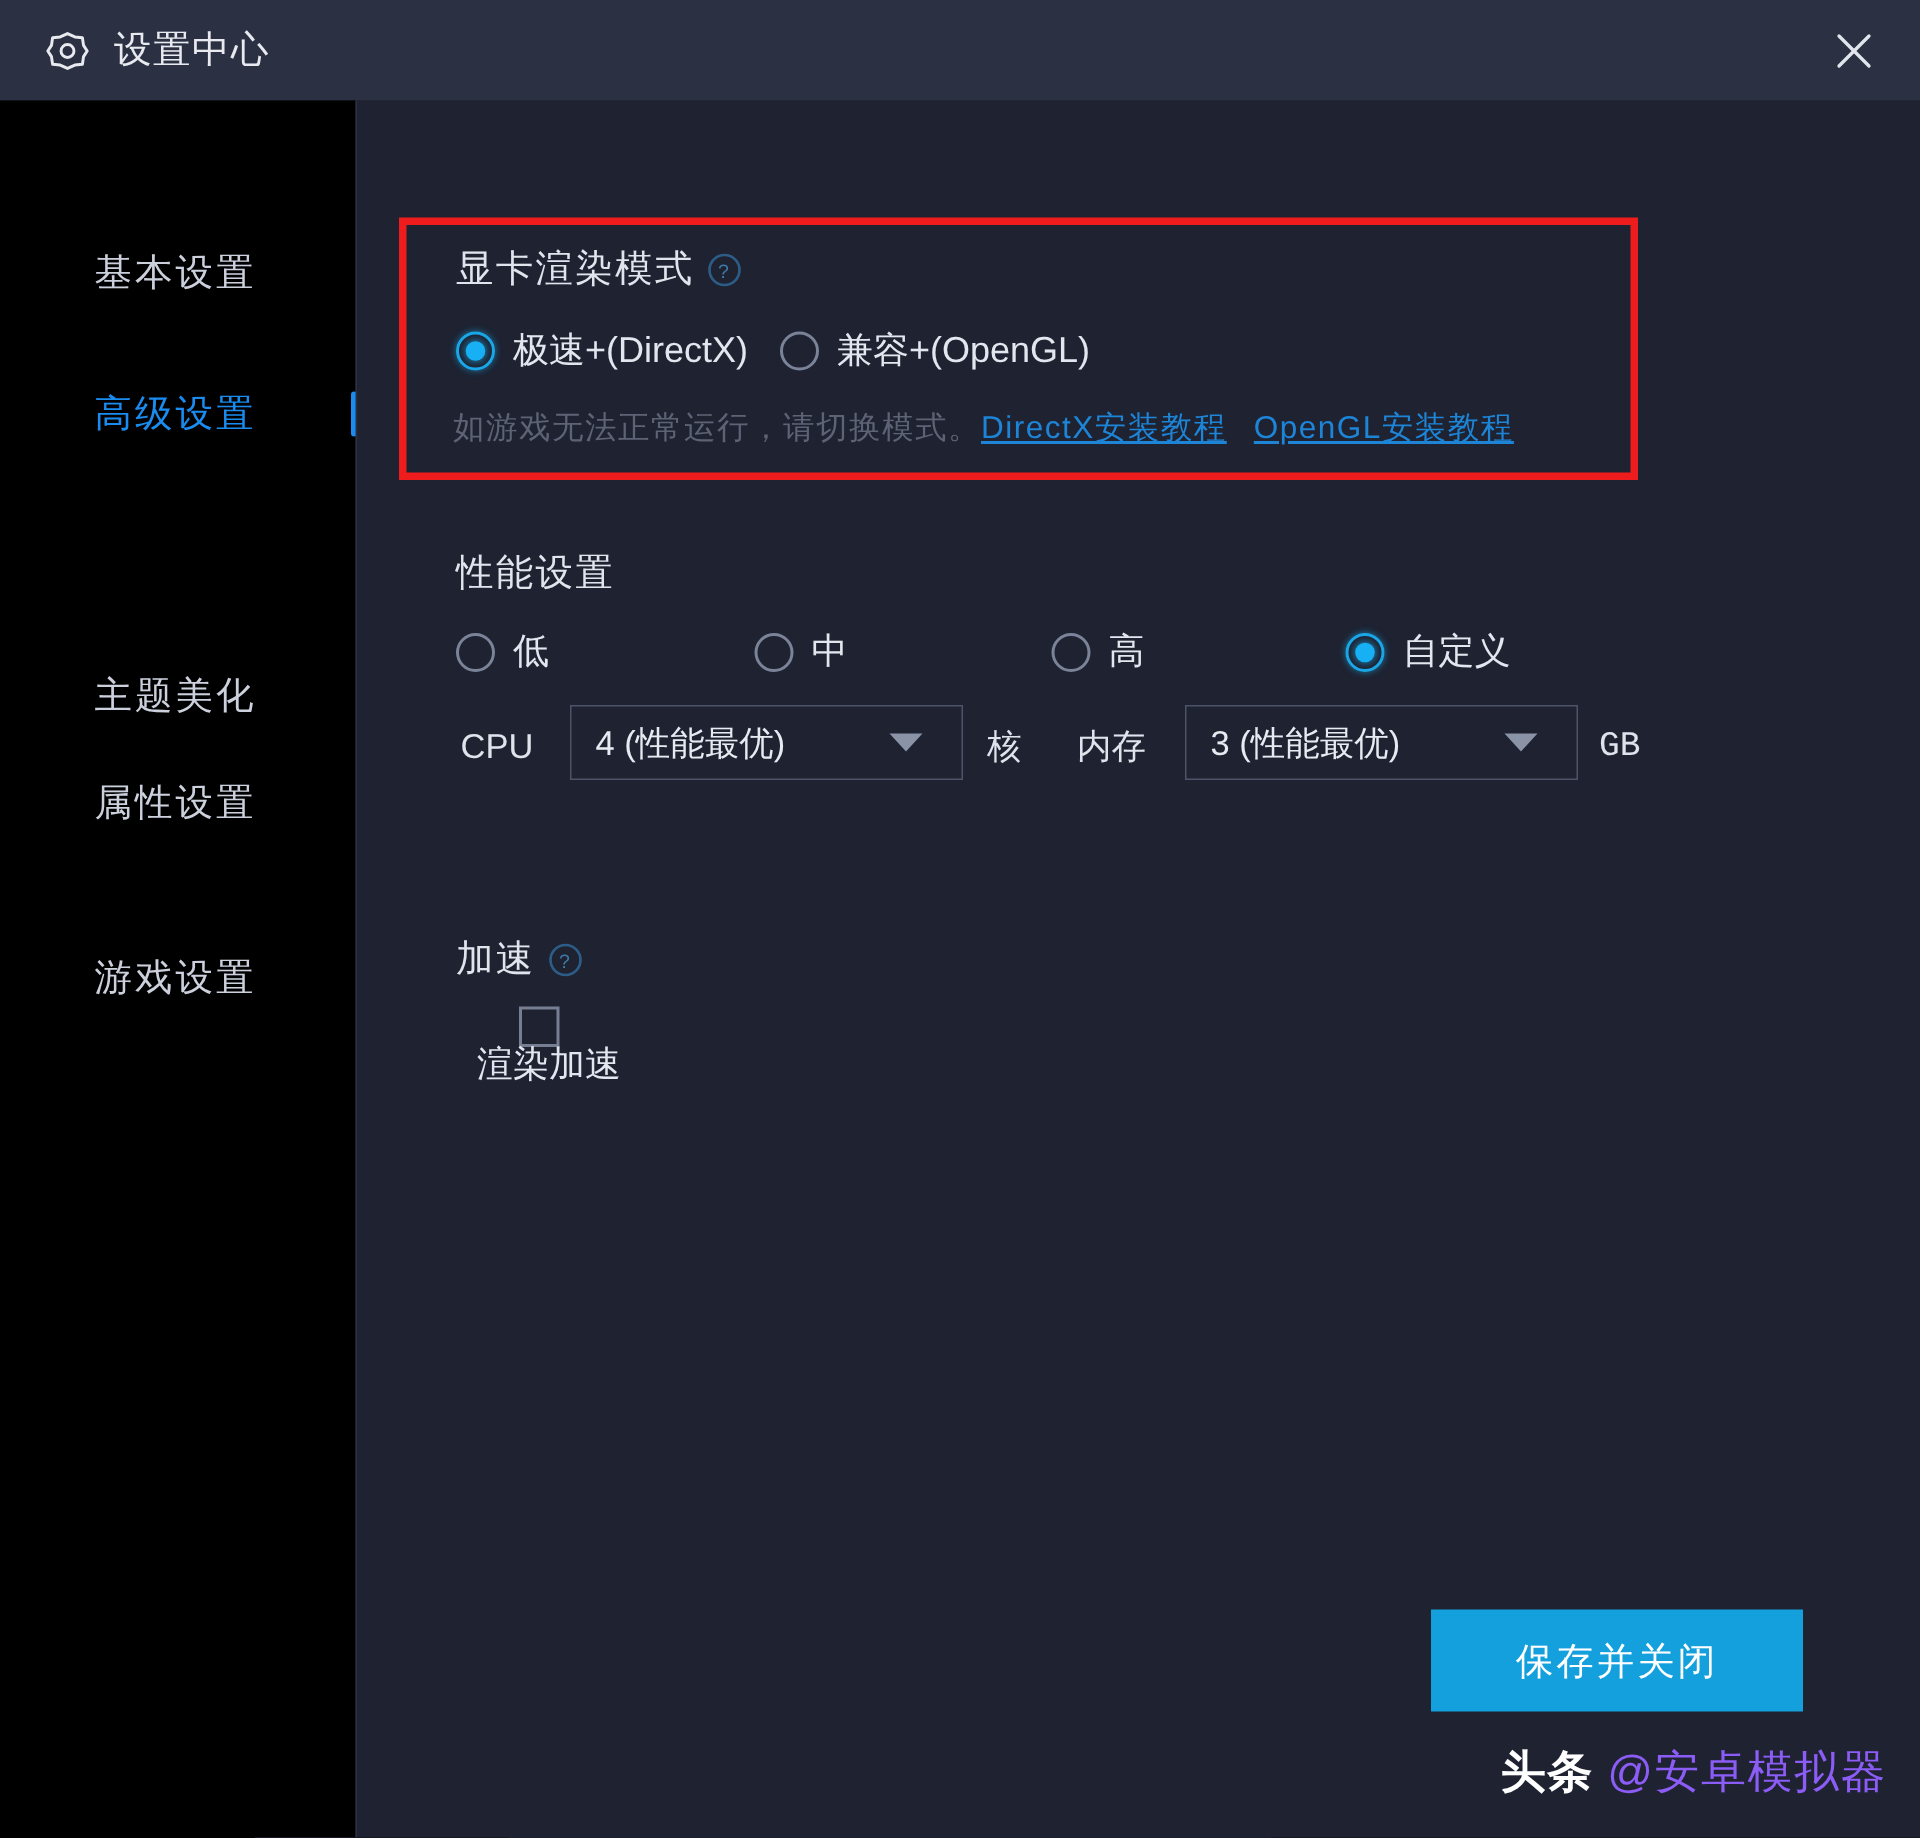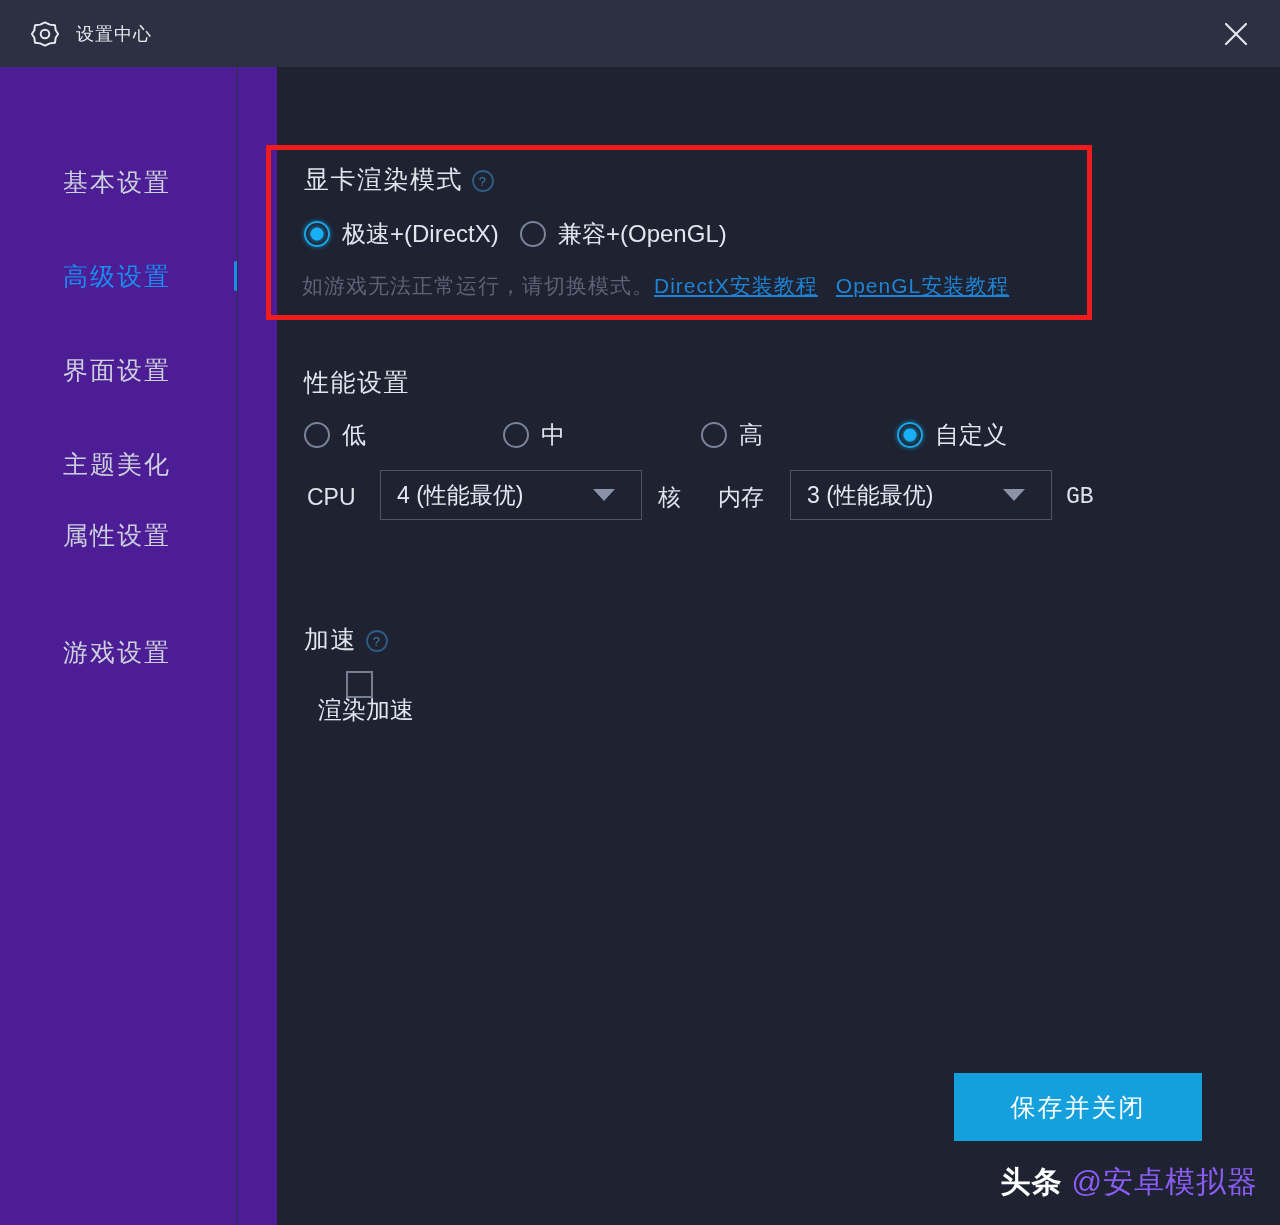--- a/index.html
+++ b/index.html
@@ -32,21 +32,21 @@
     align-items: center;
     margin-left: 30px;
   }
   .gear-icon {
     width: 30px;
     height: 30px;
     display: block;
   }
   .app-title {
     margin-left: 16px;
-    font-size: 18px;
+    font-size: 25px;
     color: #e8eaf0;
     letter-spacing: 1px;
     line-height: 1;
   }
   .close-btn {
     position: absolute;
     right: 22px;
     top: 12px;
     width: 44px;
     height: 44px;
@@ -63,22 +63,21 @@
     left: 0; top: 67px;
     width: 1280px;
     height: 1158px;
     background: #1e2231;
   }
   .sidebar {
     position: absolute;
     left: 0; top: 0;
     width: 237px;
     height: 1158px;
-    background: #4c1d95;
-    padding-left: 40px;
+    background: #000000;
   }
   .divider {
     position: absolute;
     left: 237px; top: 0;
     width: 1px;
     height: 1158px;
     background: #2b3044;
   }
   .nav-item {
     position: absolute;
@@ -323,23 +322,20 @@
 
       <div class="nav-item" style="top:90px">
         <span class="nav-label">基本设置</span>
       </div>
 
       <div class="nav-item active" style="top:184px">
         <span class="nav-label">高级设置</span>
         <span class="nav-indicator"></span>
       </div>
 
-      <div class="nav-item" style="top:278px">
-        <span class="nav-label">界面设置</span>
-      </div>
 
       <div class="nav-item" style="top:372px">
         <span class="nav-label">主题美化</span>
       </div>
 
       <div class="nav-item" style="top:443px">
         <span class="nav-label">属性设置</span>
       </div>
 
       <div class="nav-item" style="top:560px">

